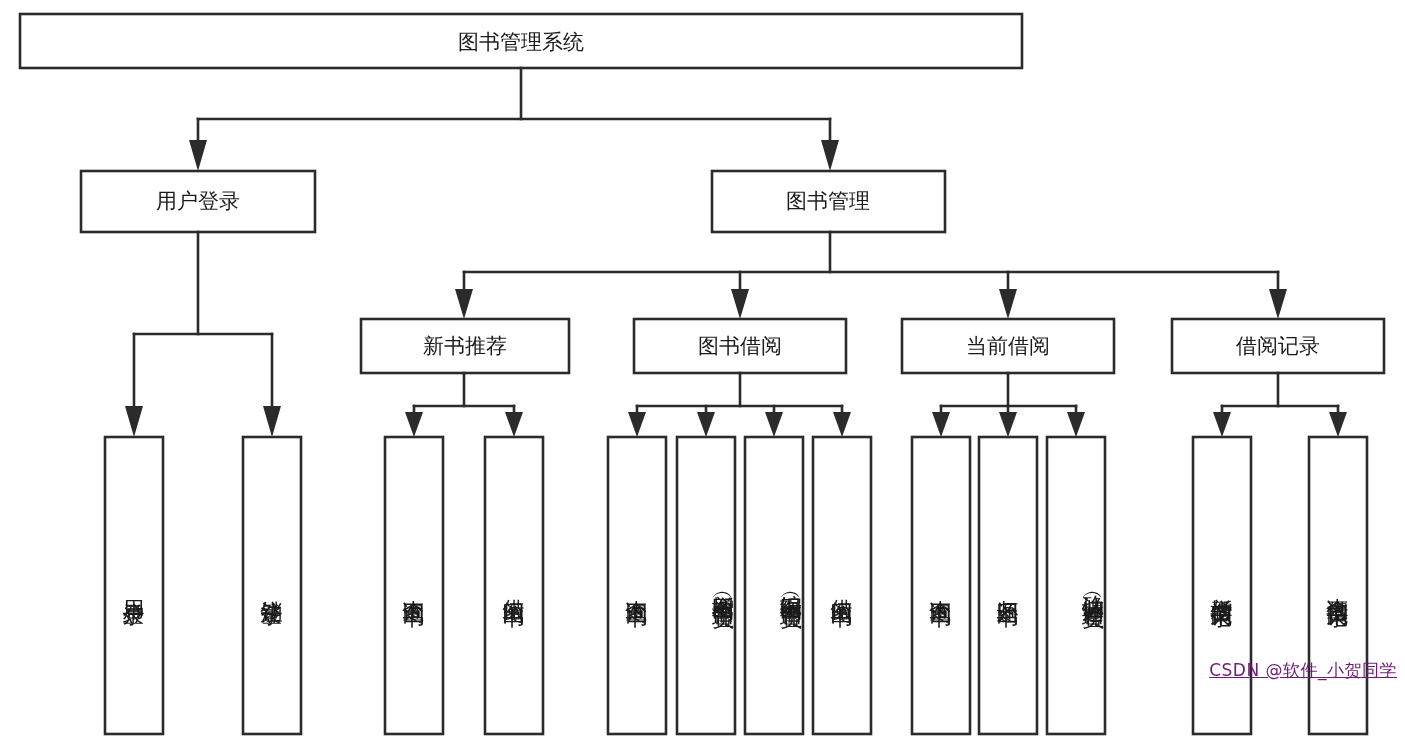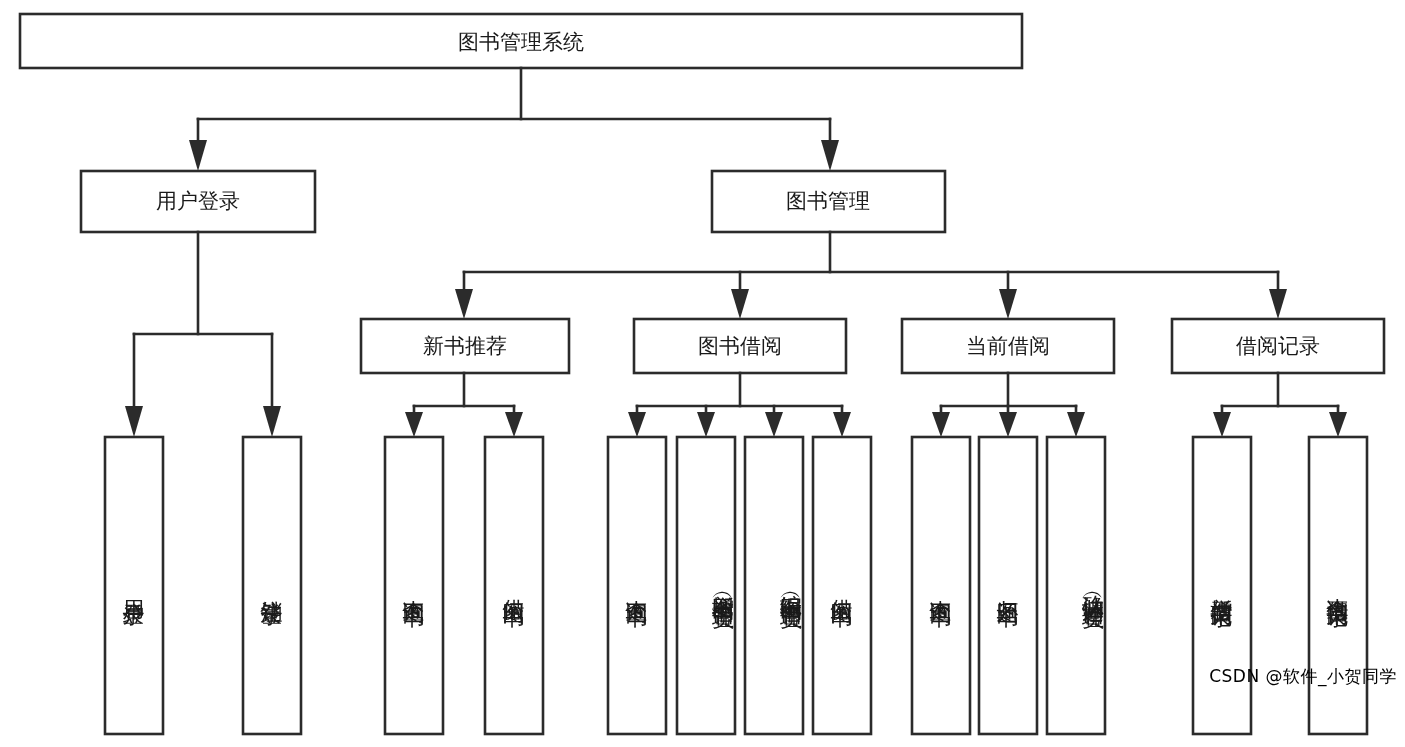--- a/index.html
+++ b/index.html
@@ -61,26 +61,27 @@
     display: flex;
     align-items: center;
     justify-content: center;
     text-align: center;
     white-space: nowrap;
     pointer-events: none;
   }
   #watermark {
     position: absolute;
     right: 8px;
-    bottom: 6px;
+    bottom: 12px;
     font-family: "DejaVu Sans", "Liberation Sans", sans-serif;
     font-size: 17px;
-    color: #000000;
+    color: #701a75;
     letter-spacing: 0.5px;
     white-space: nowrap;
+    text-decoration: underline;
   }
 </style>
 </head>
 <body>
 
 <div id="diagram-root">
 
   <svg id="tree-svg" viewBox="0 0 1405 747">
     <defs></defs>
 

